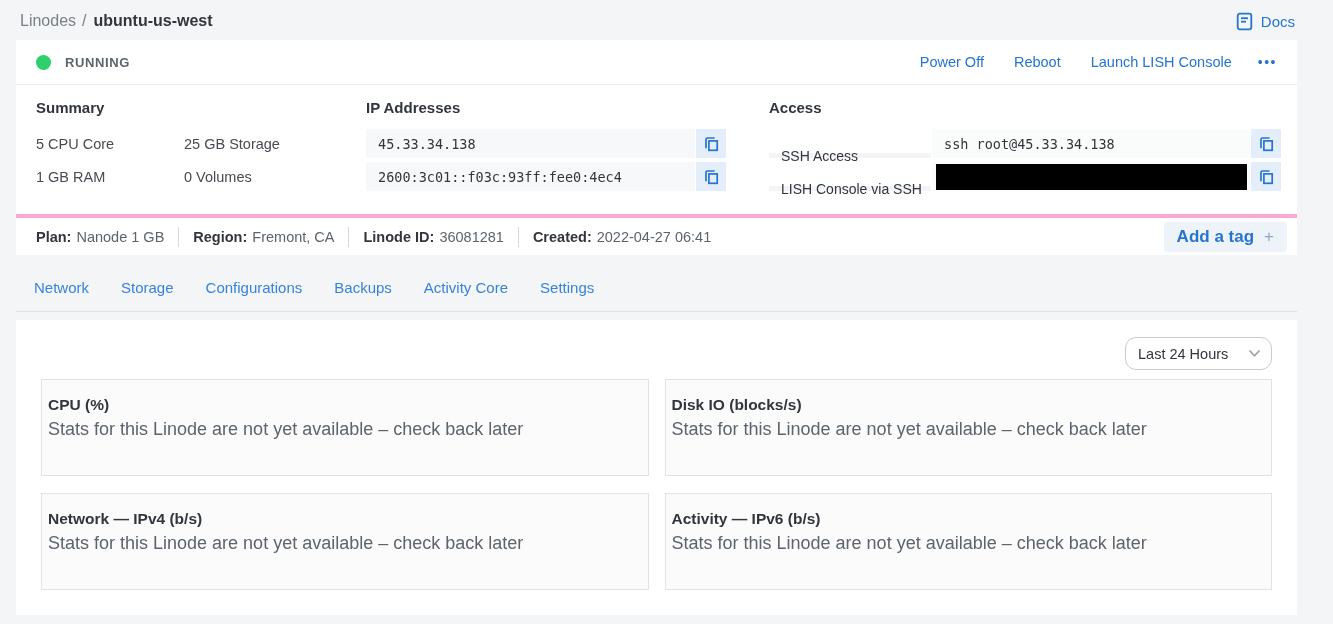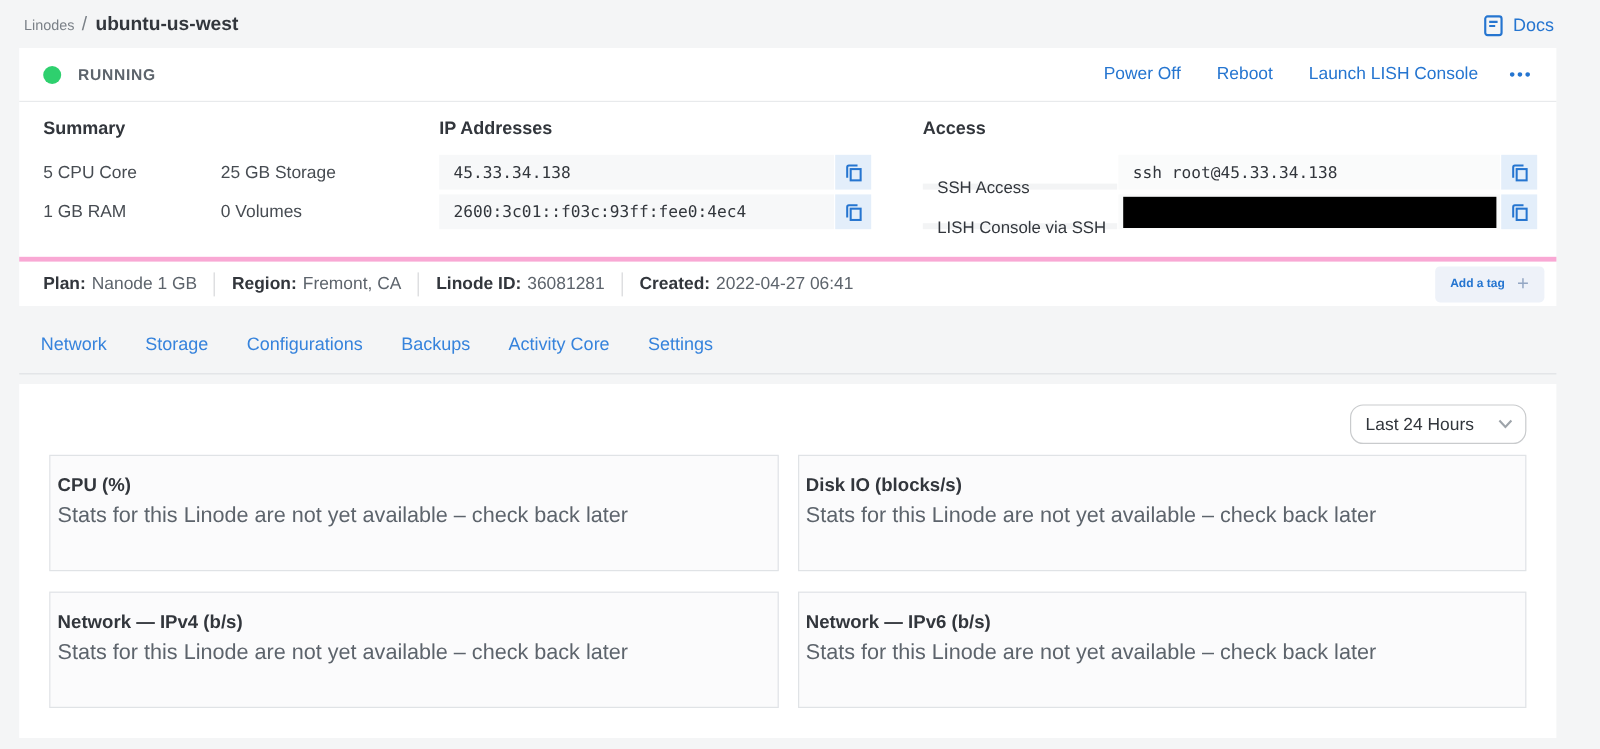--- a/index.html
+++ b/index.html
@@ -7,21 +7,21 @@
   body {
     width:1333px; height:624px; overflow:hidden;
     background:#f4f5f6;
     font-family:"Liberation Sans", sans-serif;
     color:#32363c;
     position:relative;
   }
 
   
   .breadcrumb-bar { height:40px; display:flex; align-items:center; padding:2px 38px 0 20px; }
-  .crumb-section { font-size:12px; color:#7a8087; cursor:pointer; }
+  .crumb-section { font-size:16px; color:#7a8087; cursor:pointer; }
   .crumb-sep { font-size:16px; color:#7a8087; margin:0 7px 0 6px; }
   .crumb-current { font-size:16px; font-weight:bold; color:#32363c; }
   .docs-link { margin-left:auto; display:flex; align-items:center; gap:7px; color:#2575d0; font-size:15px; cursor:pointer; }
 
   
   .card { background:#fff; margin:0 36px 0 16px; }
   .status-row { height:45px; display:flex; align-items:center; padding:0 20px; border-bottom:1px solid #e8eaec; }
   .status-dot { width:15px; height:15px; border-radius:50%; background:#2ed06e; margin-right:14px; }
   .status-label { font-size:13px; font-weight:bold; color:#5d646c; letter-spacing:.6px; }
   .status-actions { margin-left:auto; display:flex; align-items:center; gap:30px; }
@@ -48,21 +48,21 @@
   .access-value { background:#fafbfb; }
   .redacted-cell { padding:0 3px 0 4px; }
   .redacted-bar { width:100%; height:26px; background:#000; }
 
   .plan-row { border-top:4px solid #f9a8d4; height:41px; display:flex; align-items:center; padding:0 10px 0 20px; font-size:14.5px; }
   .detail-label { font-weight:bold; color:#32363c; margin-right:5px; }
   .detail-value { color:#5d646c; }
   .detail-sep { width:1px; height:20px; background:#d6d8da; margin:0 14px; }
   .add-tag-btn { margin-left:auto; height:30px; background:#eef2f9; border-radius:4px; display:flex; align-items:center;
                  padding:0 13px; gap:10px; cursor:pointer; }
-  .add-tag-label { color:#2575d0; font-weight:bold; font-size:10px; }
+  .add-tag-label { color:#2575d0; font-weight:bold; font-size:17px; }
   .add-tag-plus { color:#94a7c4; font-size:17px; }
 
   
   .tab-bar { margin:10px 36px 0 16px; display:flex; border-bottom:1px solid #dfe1e4; padding-left:2px; }
   .tab { padding:14px 16px 12px; font-size:15px; color:#3683dc; cursor:pointer; border-bottom:3px solid transparent; white-space:nowrap; }
   .tab.active { color:#32363c; font-weight:bold; border-bottom-color:#2575d0; }
 
   
   .content-panel { margin:8px 36px 0 16px; background:#fff; padding:17px 25px 25px; }
   .range-select { width:147px; height:33px; margin-left:auto; border:1px solid #c9cbcd; border-radius:11px; background:#fff;
@@ -224,18 +224,18 @@
     </div>
     <div class="chart-panel">
       <div class="chart-title">Disk IO (blocks/s)</div>
       <div class="chart-empty">Stats for this Linode are not yet available – check back later</div>
     </div>
     <div class="chart-panel">
       <div class="chart-title">Network — IPv4 (b/s)</div>
       <div class="chart-empty">Stats for this Linode are not yet available – check back later</div>
     </div>
     <div class="chart-panel">
-      <div class="chart-title">Network — IPv6 (b/s)</div>
+      <div class="chart-title">Activity — IPv6 (b/s)</div>
       <div class="chart-empty">Stats for this Linode are not yet available – check back later</div>
     </div>
   </div>
 
 </div>
 
 </body></html>

